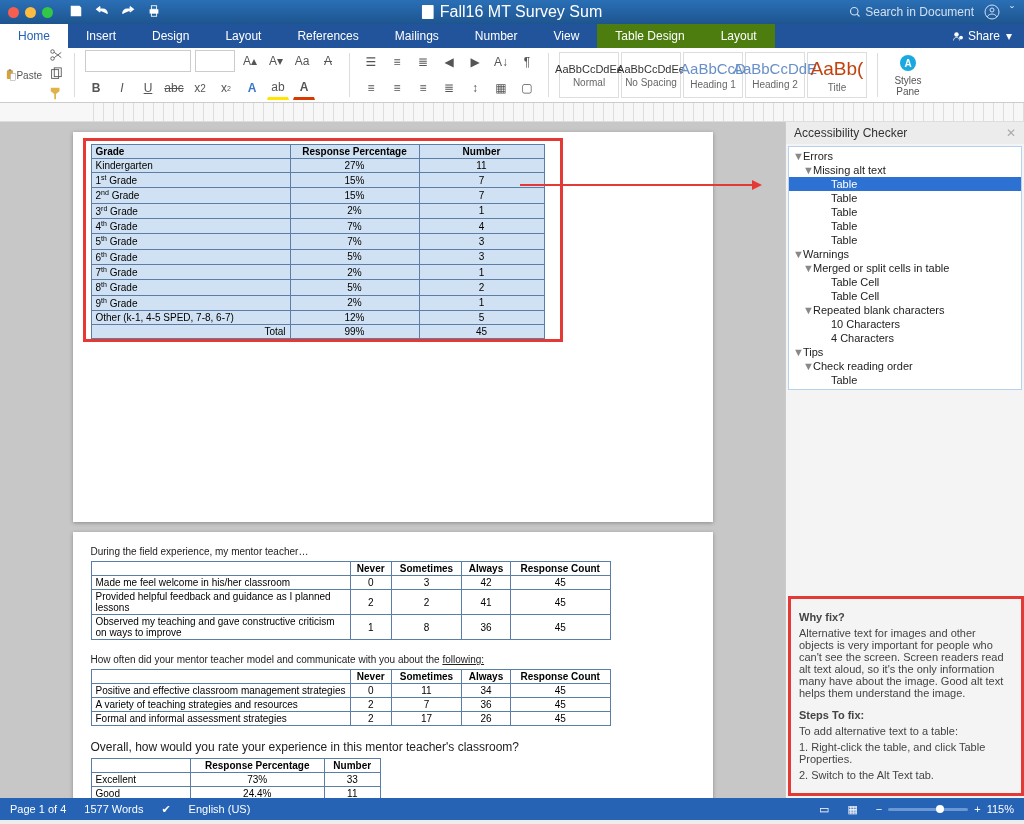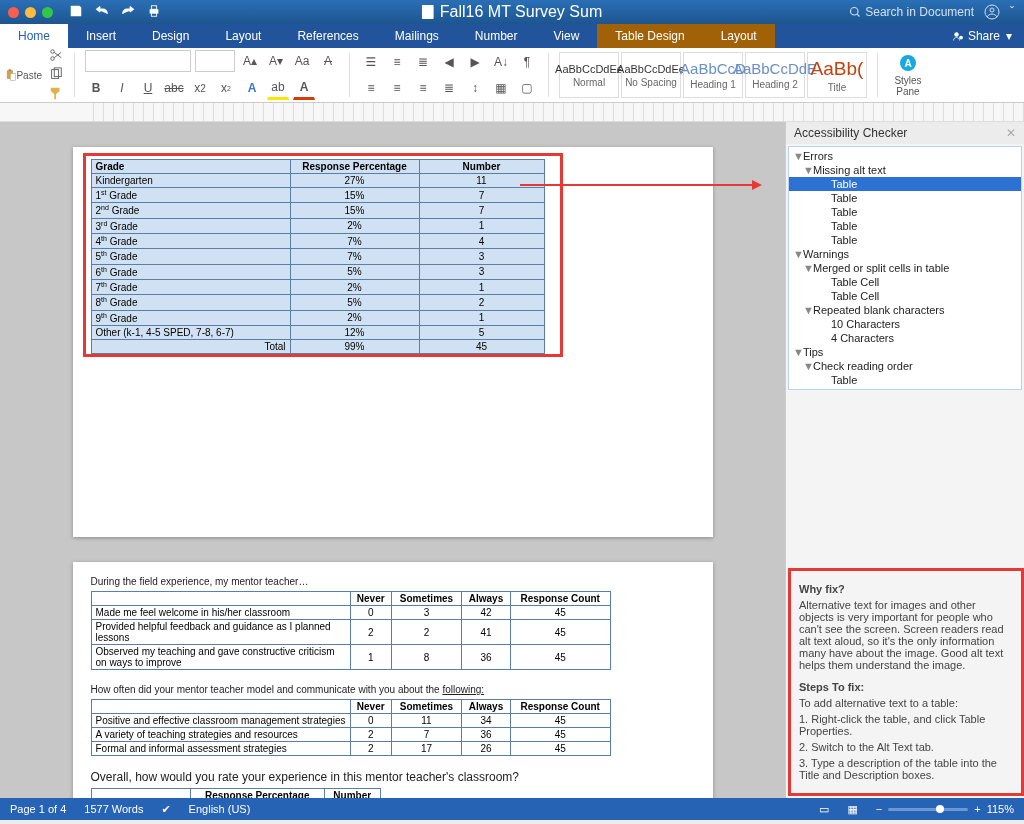--- a/index.html
+++ b/index.html
@@ -11,21 +11,21 @@
 .t-grn{background:#33c748}
 .qat{display:flex;gap:12px;margin-left:16px;align-items:center}
 .qat svg,.qat span.ico{width:14px;height:14px;fill:#fff;color:#fff}
 .titlebar-center{position:absolute;left:50%;transform:translateX(-50%);display:flex;align-items:center;gap:6px;font-size:16px}
 .titlebar-right{margin-left:auto;display:flex;align-items:center;gap:10px;margin-right:10px}
 .search-box{display:flex;align-items:center;gap:4px;color:#cfe0f2;font-size:12px}
 .search-box svg{width:12px;height:12px;fill:#cfe0f2}
 .tabs{height:24px;background:#21549a;display:flex;align-items:stretch;color:#fff}
 .tab{padding:0 18px;display:flex;align-items:center;font-size:12px;cursor:pointer}
 .tab.active{background:#fff;color:#2663b5;font-weight:500}
-.tab.context{background:#a16207}
+.tab.context{background:#4d7c0f}
 .tabs .share{margin-left:auto;padding:0 12px;display:flex;align-items:center;gap:4px}
 .ribbon{height:54px;background:#fff;border-bottom:1px solid #ccc;display:flex;align-items:center;gap:6px;padding:0 6px}
 .rgroup{display:flex;flex-direction:column;align-items:center;justify-content:center;height:100%;gap:2px}
 .paste{width:36px;height:50px;display:flex;flex-direction:row;align-items:center;justify-content:center}
 .paste svg{width:22px;height:28px}
 .paste .lbl{font-size:10px;color:#555}
 .sep{width:1px;height:44px;background:#ddd;margin:0 4px}
 .fontrow{display:flex;align-items:center;gap:4px}
 .fontbox,.sizebox{border:1px solid #ccc;height:20px;display:flex;align-items:center;padding:0 6px;color:#888;font-size:11px}
 .fontbox{width:92px}
@@ -33,21 +33,21 @@
 .iconbtn{width:20px;height:20px;display:flex;align-items:center;justify-content:center;border:1px solid transparent;color:#555;font-size:12px}
 .styletile{display:flex;flex-direction:column;align-items:center;justify-content:center;border:1px solid #ddd;width:58px;height:44px;font-size:10px;color:#666}
 .styletile .preview{font-size:11px;color:#333;margin-bottom:2px}
 .styletile.big .preview{font-size:19px;color:#c2410c}
 .styletile.med .preview{font-size:15px;color:#688fc7}
 .rulerbar{height:18px;background:#f7f7f7;border-bottom:1px solid #ddd;display:flex}
 .rulerbar .gutter{width:84px}
 .rulerbar .ruler{flex:1;background:repeating-linear-gradient(90deg,#f7f7f7 0,#f7f7f7 9px,#ddd 9px,#ddd 10px);position:relative}
 .main{display:flex;height:676px;}
 .docarea{flex:1;overflow:auto;position:relative;background:#c7c7c7}
-.page{width:640px;margin:25px auto;background:#fff;box-shadow:0 1px 4px rgba(0,0,0,.3);padding:0;position:relative}
+.page{width:640px;margin:10px auto;background:#fff;box-shadow:0 1px 4px rgba(0,0,0,.3);padding:0;position:relative}
 .page1{height:390px}
 .page2{height:400px}
 .tbl{border-collapse:collapse;font-size:10px;color:#000}
 .tbl th,.tbl td{border:1px solid #5a7ea5;padding:1px 4px;text-align:left}
 .tbl.blue th,.tbl.blue td{background:#cfe1f2}
 .tbl th{font-weight:bold}
 .tbl .center{text-align:center}
 .highlight-box{position:absolute;border:3px solid #e53935;pointer-events:none}
 .arrow{position:absolute;height:2px;background:#e53935}
 .arrow:after{content:"";position:absolute;right:-2px;top:-4px;border-left:10px solid #e53935;border-top:5px solid transparent;border-bottom:5px solid transparent}
@@ -489,21 +489,20 @@
       <div class="tree-row ind3">Table</div>
     </div>
     <div style="flex:1"></div>
     <div class="pane-help">
       <p><b>Why fix?</b></p>
       <p>Alternative text for images and other objects is very important for people who can't see the screen. Screen readers read alt text aloud, so it's the only information many have about the image. Good alt text helps them understand the image.</p>
       <p style="margin-top:10px"><b>Steps To fix:</b></p>
       <p>To add alternative text to a table:</p>
       <p>1. Right-click the table, and click Table Properties.</p>
       <p>2. Switch to the Alt Text tab.</p>
-      <p>3. Type a description of the table into the Title and Description boxes.</p>
     </div>
   </div>
 </div>
 
 <div class="statusbar">
   <span>Page 1 of 4</span>
   <span>1577 Words</span>
   <span>✔</span>
   <span>English (US)</span>
   <div class="spacer"></div>

